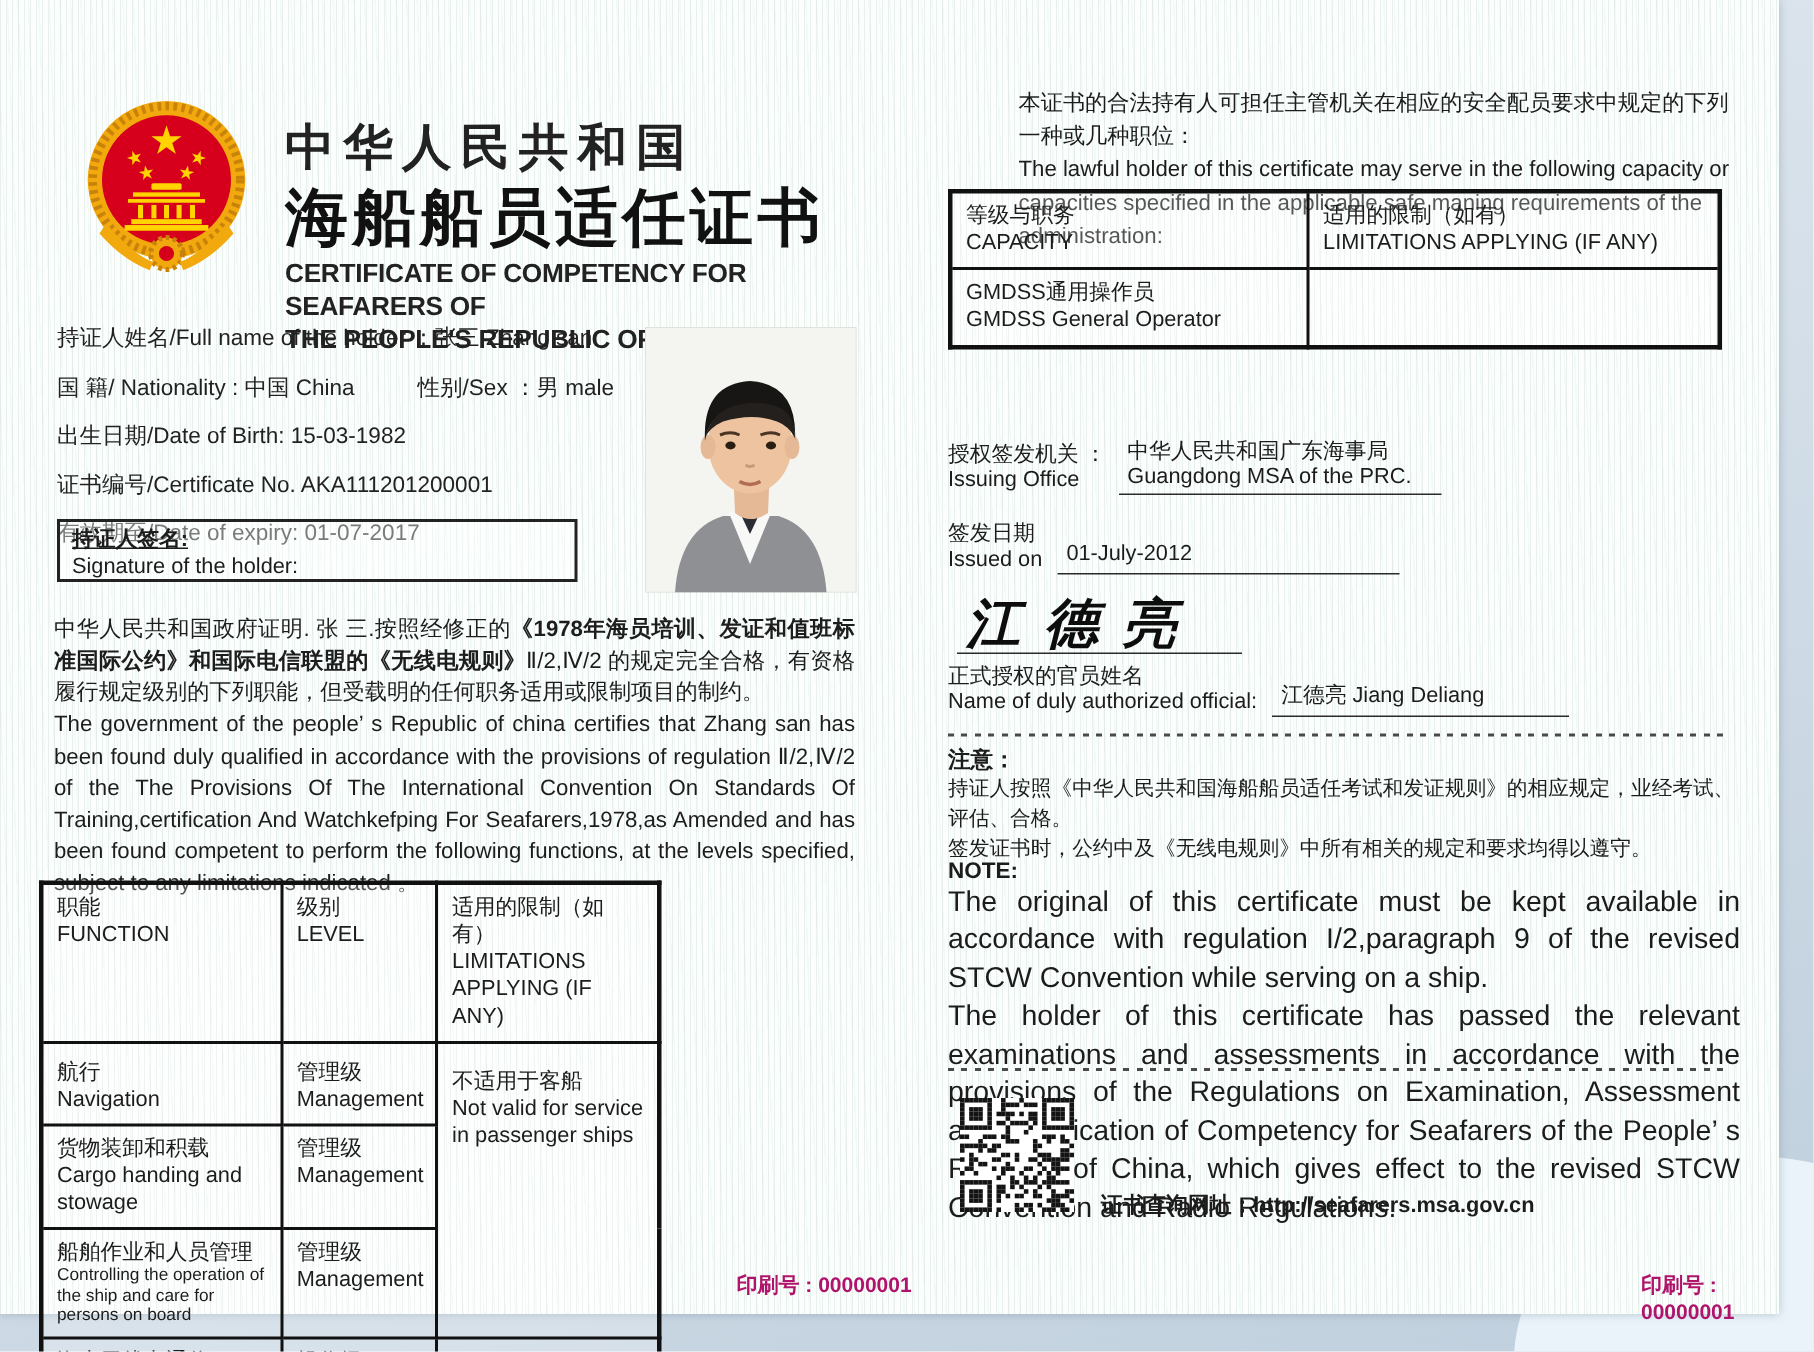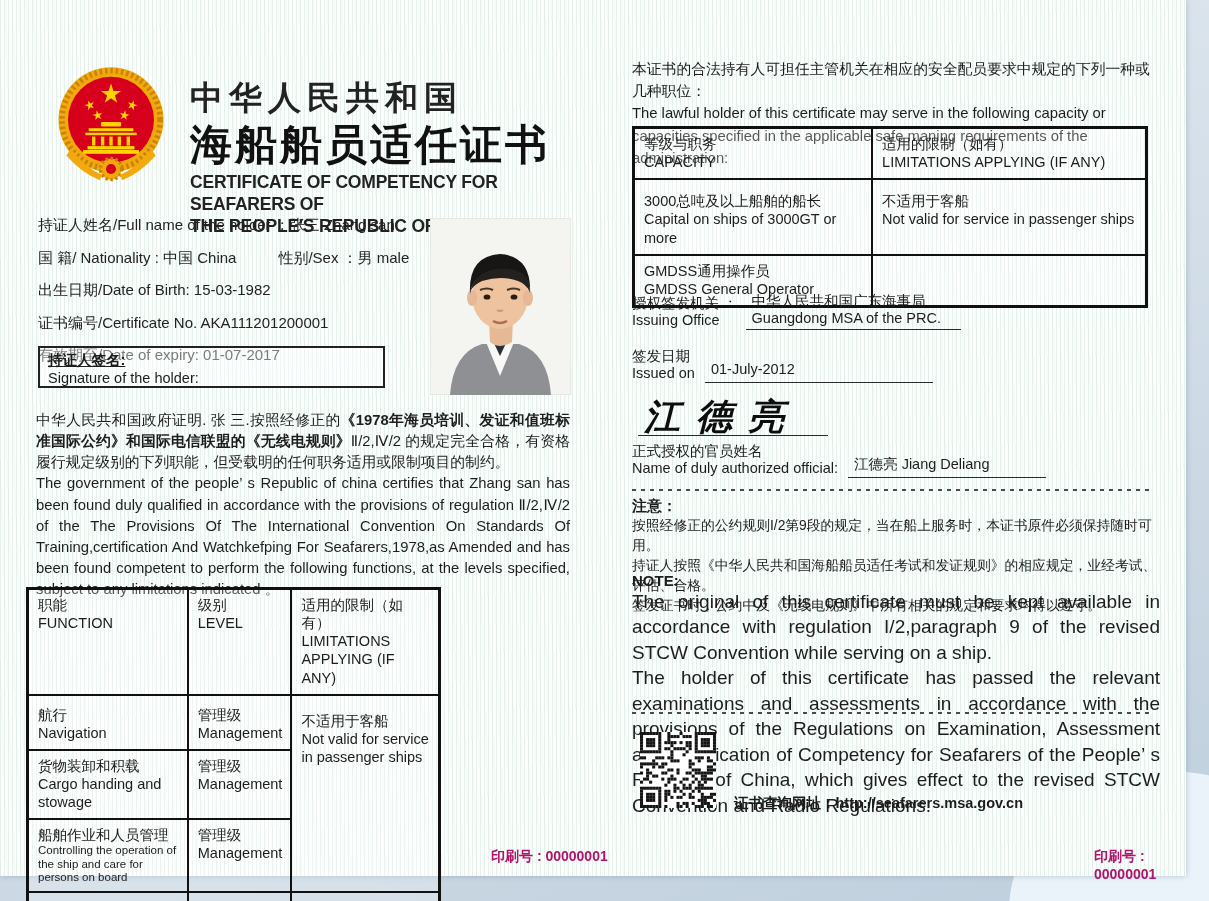--- a/index.html
+++ b/index.html
@@ -48,21 +48,21 @@
 
   
   table { border-collapse:collapse; background:rgba(255,255,255,.25); }
   .cert-table { border:3px solid #111; }
   .cert-table td { border:2px solid #111; vertical-align:top; padding:6px 8px 7px 9px; font-size:14.5px; line-height:1.25; }
   .cell-cn { font-size:14.5px; }
   .cell-en { font-size:14.5px; }
   .cell-en.small { font-size:11.5px; line-height:1.15; }
 
   
-  .intro { width:525px; font-size:14.8px; line-height:1.5; }
+  .intro { width:525px; font-size:14.8px; line-height:1.5;padding-left:47px; }
   .field { font-size:14.5px; line-height:1.2; }
   .field .labels { display:inline-block; vertical-align:bottom; }
   .u-line { display:inline-block; border-bottom:1.6px solid #2a2a2a; text-align:left; vertical-align:bottom; padding:0 6px 1px 6px; }
   .sig-callig {
     font-family:"DejaVu Serif", serif; font-style:italic; font-weight:700;
     font-size:36px; letter-spacing:16px; color:#0d0d0d; line-height:1;
   }
   .dashed { height:2px; background:repeating-linear-gradient(90deg,#4a4a4a 0 4px, transparent 4px 9px); }
   .notice-head { font-weight:800; font-size:15px; }
   .notice-line { font-size:13.8px; line-height:1.45; }
@@ -249,30 +249,20 @@
       <td style="height:45px;">
         <div class="cell-cn">等级与职务</div>
         <div class="cell-en">CAPACITY</div>
       </td>
       <td>
         <div class="cell-cn">适用的限制（如有）</div>
         <div class="cell-en">LIMITATIONS APPLYING (IF ANY)</div>
       </td>
     </tr>
     <tr>
-      <td style="height:58px; padding-top:12px;">
-        <div class="cell-cn">3000总吨及以上船舶的船长</div>
-        <div class="cell-en">Capital on ships of 3000GT or more</div>
-      </td>
-      <td style="padding-top:12px;">
-        <div class="cell-cn">不适用于客船</div>
-        <div class="cell-en">Not valid for service in passenger ships</div>
-      </td>
-    </tr>
-    <tr>
       <td style="height:40px;">
         <div class="cell-cn">GMDSS通用操作员</div>
         <div class="cell-en">GMDSS General Operator</div>
       </td>
       <td>
         <div class="cell-cn"></div>
         <div class="cell-en"></div>
       </td>
     </tr>
   </tbody>
@@ -308,21 +298,20 @@
       <div>正式授权的官员姓名</div>
       <div>Name of duly authorized official:</div>
     </span>
     <span class="u-line" style="min-width:198px; margin-left:6px; padding-bottom:3px;">江德亮 Jiang Deliang</span>
   </div>
 
   <div class="abs dashed" style="left:632px; top:489px; width:520px;"></div>
 
   <div class="abs" style="left:632px; top:497px; width:528px;">
     <div class="notice-head">注意：</div>
-    <div class="notice-line">按照经修正的公约规则I/2第9段的规定，当在船上服务时，本证书原件必须保持随时可用。</div>
     <div class="notice-line">持证人按照《中华人民共和国海船船员适任考试和发证规则》的相应规定，业经考试、评估、合格。</div>
     <div class="notice-line">签发证书时，公约中及《无线电规则》中所有相关的规定和要求均得以遵守。</div>
   </div>
 
   <div class="abs" style="left:632px; top:572px; width:528px;">
     <div class="notice-head">NOTE:</div>
     <div class="note-par">The original of this certificate must be kept available in accordance with regulation I/2,paragraph 9 of the revised STCW Convention while serving on a ship.</div>
     <div class="note-par">The  holder of  this certificate has passed the relevant examinations and assessments in accordance with the provisions of the Regulations on Examination, Assessment and Certification of Competency for Seafarers of the People’ s Republic of China, which gives effect to the revised STCW Convention and Radio Regulations.</div>
   </div>
 

